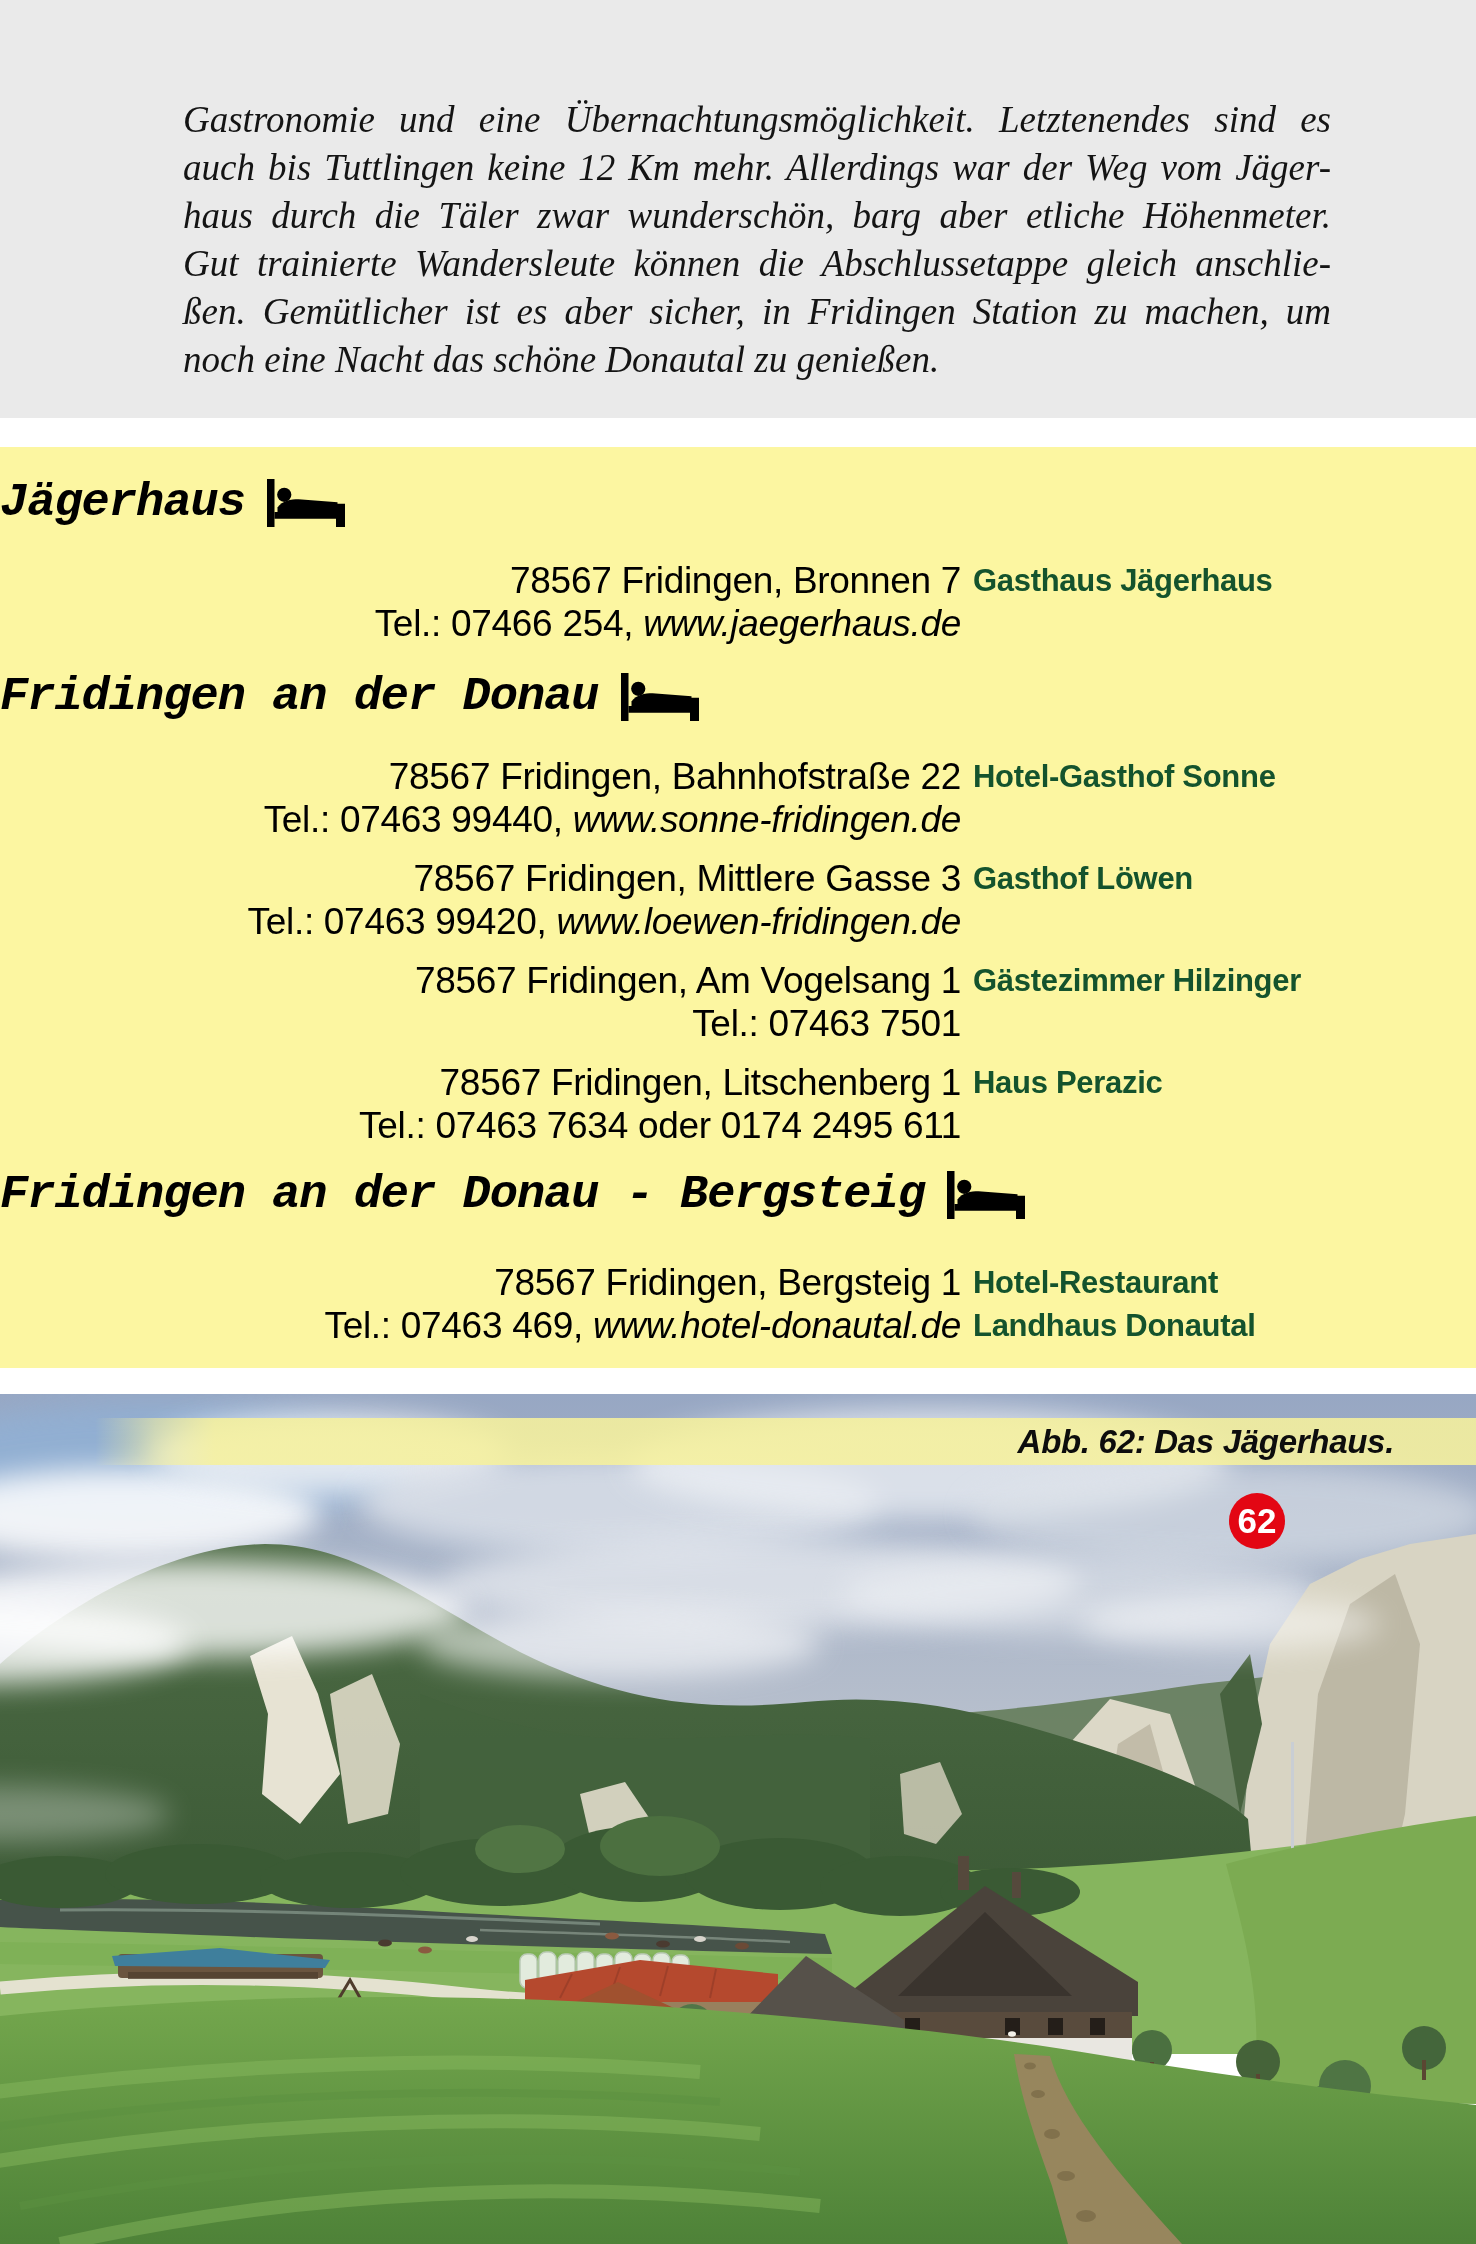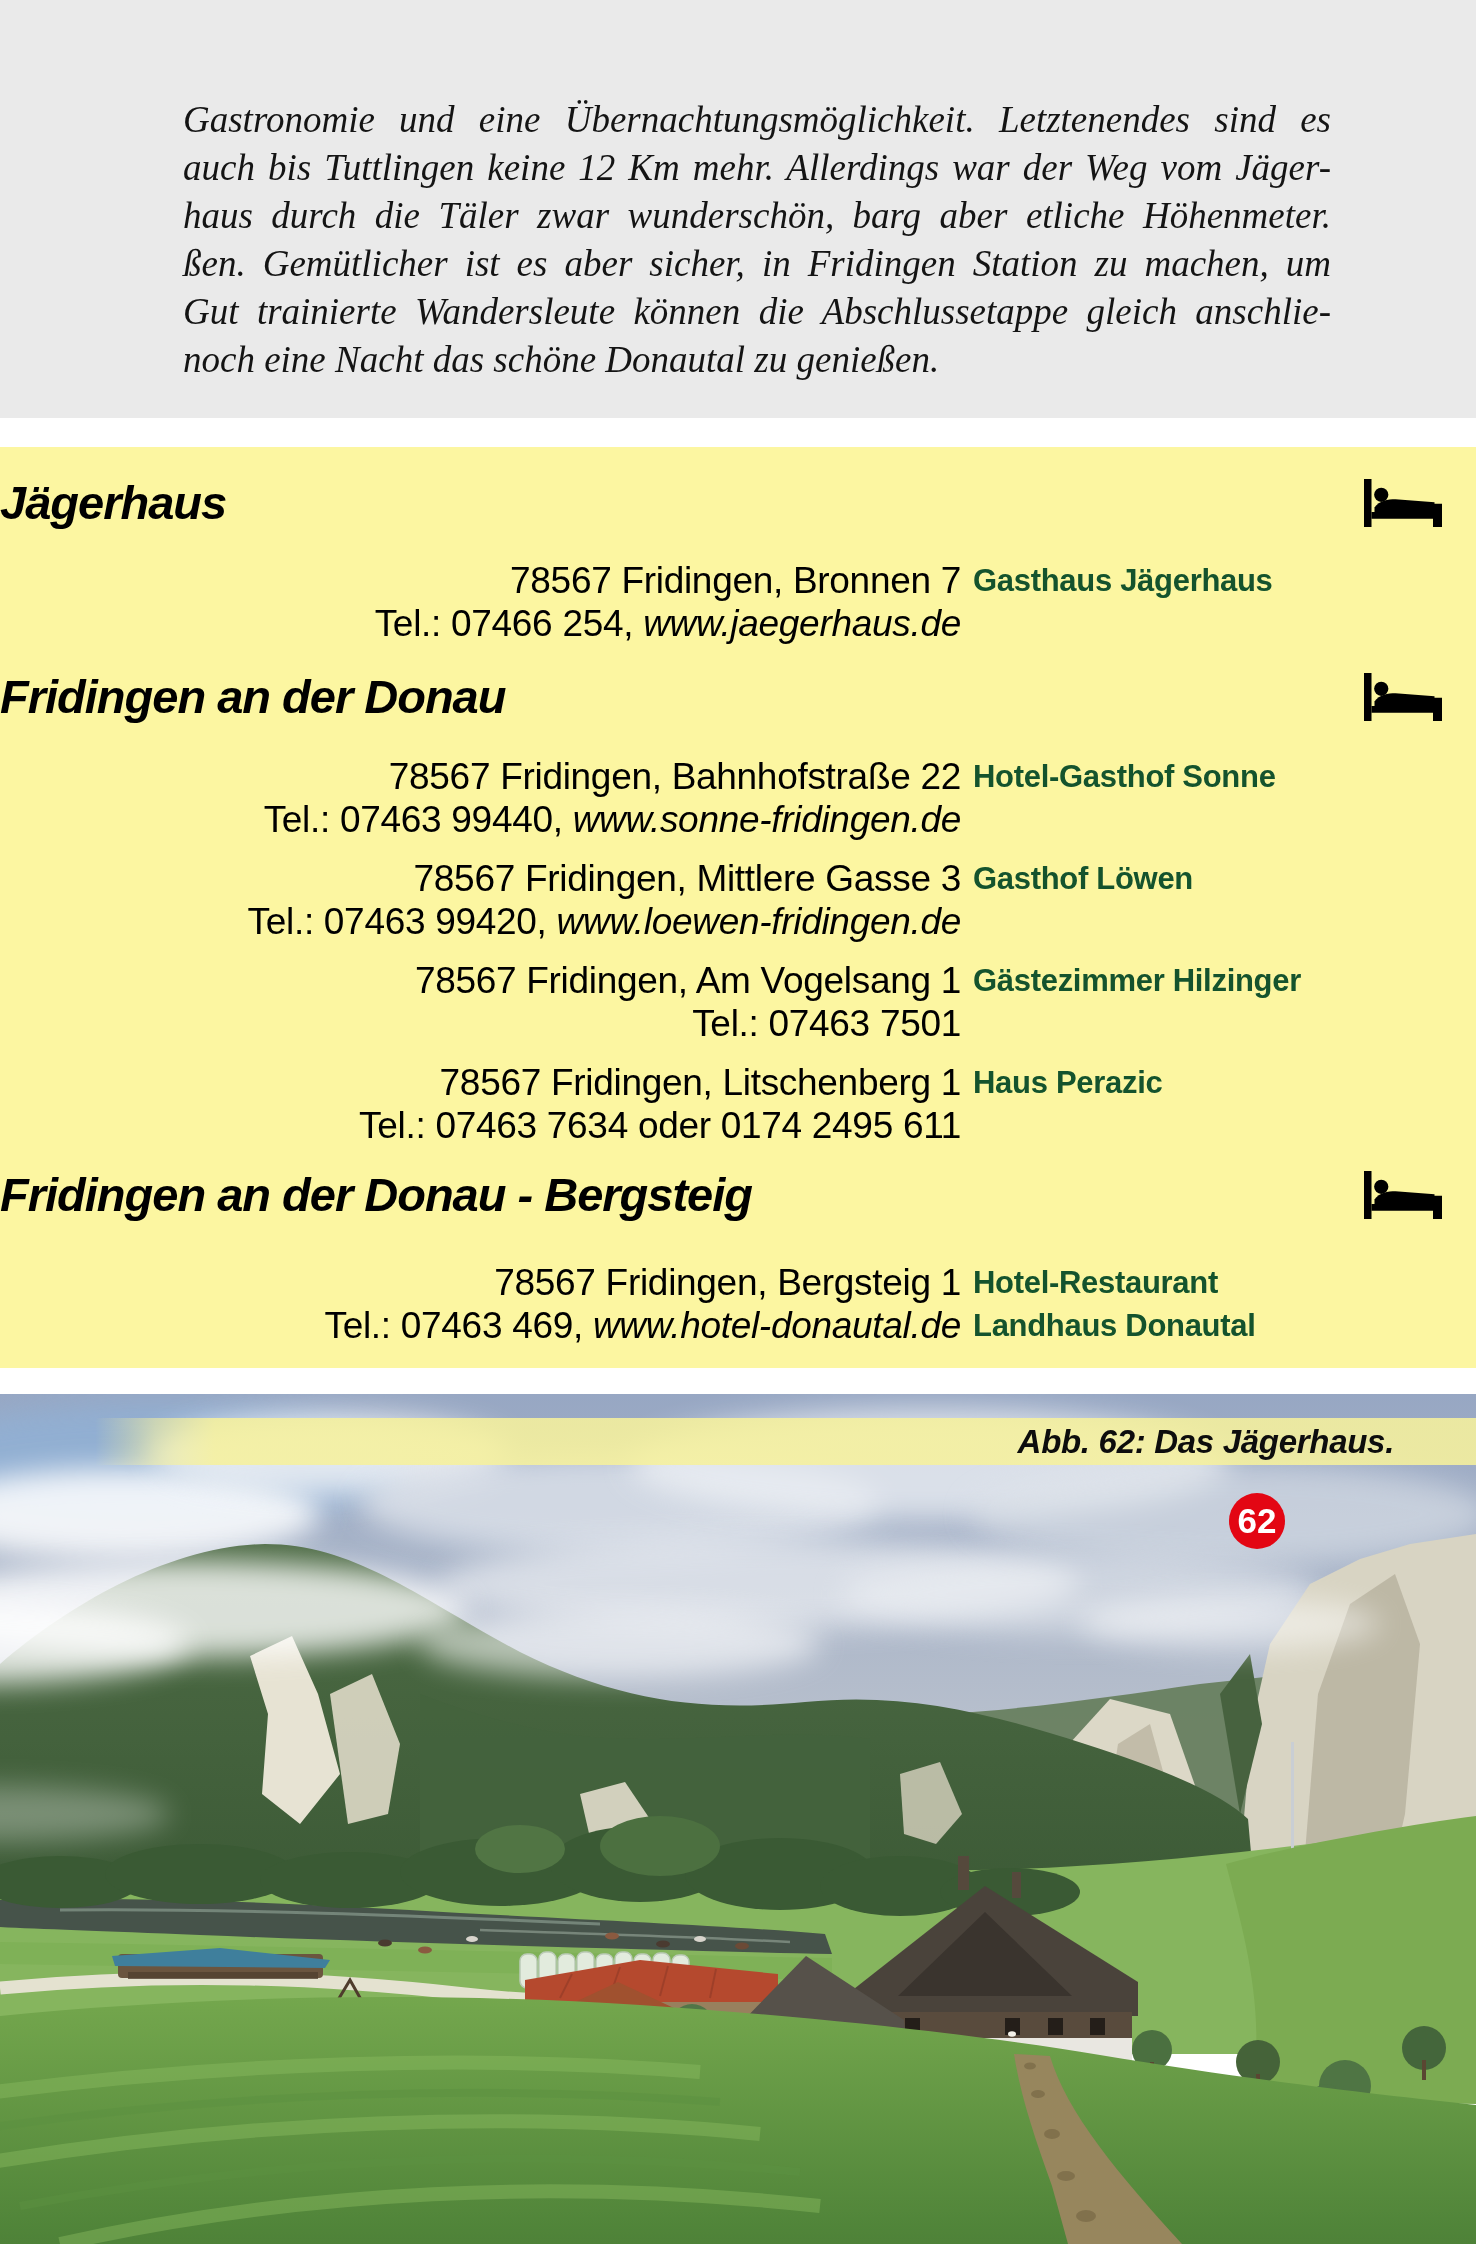--- a/index.html
+++ b/index.html
@@ -9,21 +9,21 @@
   
   .intro{position:absolute;top:0;left:0;width:1476px;height:418px;background:#eaeaea;}
   .intro-text{position:absolute;left:183px;top:96px;width:1148px;
               font-family:"Liberation Serif",serif;font-style:italic;
               font-size:37px;line-height:48px;color:#141414;}
   .jline{text-align:justify;text-align-last:justify;}
   .jline.last{text-align-last:left;}
 
   
   .listings{position:absolute;top:447px;left:0;width:1476px;height:921px;background:#fcf6a1;box-sizing:border-box;padding-top:30px;}
-  .heading-row{display:flex;justify-content:space-between;align-items:center;padding-right:34px;}
+  .heading-row{display:flex;justify-content:flex-start;align-items:center;padding-right:34px;font-family:Liberation Mono, monospace;}
   .heading-text{font-weight:bold;font-style:italic;font-size:47px;line-height:52px;letter-spacing:-1px;color:#000;}
   .bed-icon{width:78px;height:50px;margin-left:22px;flex:0 0 auto;}
   .entry{display:flex;justify-content:flex-end;align-items:flex-start;padding-right:151px;}
   .entry-addr{flex:1 1 auto;text-align:right;font-size:37px;line-height:43px;color:#000;letter-spacing:-0.3px;}
   .entry-name{width:352px;margin-left:12px;flex:0 0 auto;text-align:left;font-weight:bold;
               font-size:31px;line-height:43px;color:#14532d;white-space:pre-line;letter-spacing:-0.3px;}
   .url{font-style:italic;}
   .mt30{margin-top:30px;} .mt26{margin-top:26px;} .mt32{margin-top:32px;}
   .mt16{margin-top:16px;padding-left:16px;} .mt22{margin-top:22px;} .mt40{margin-top:40px;}
 
@@ -42,22 +42,22 @@
 </head>
 <body>
 
 <div class="page">
 
   <div class="intro">
     <div class="intro-text">
       <div class="jline">Gastronomie und eine Übernachtungsmöglichkeit. Letztenendes sind es</div>
       <div class="jline">auch bis Tuttlingen keine 12 Km mehr. Allerdings war der Weg vom Jäger-</div>
       <div class="jline">haus durch die Täler zwar wunderschön, barg aber etliche Höhenmeter.</div>
+      <div class="jline">Gut trainierte Wandersleute können die Abschlussetappe gleich anschlie-</div>
       <div class="jline">ßen. Gemütlicher ist es aber sicher, in Fridingen Station zu machen, um</div>
-      <div class="jline">Gut trainierte Wandersleute können die Abschlussetappe gleich anschlie-</div>
       <div class="jline last">noch eine Nacht das schöne Donautal zu genießen.</div>
     </div>
   </div>
 
   <div class="listings">
 
     <div class="heading-row">
       <span class="heading-text">Jägerhaus</span>
       <svg class="bed-icon" viewBox="0 0 104 64" aria-hidden="true">
         <rect x="0" y="0" width="10" height="64" fill="#000"></rect>

